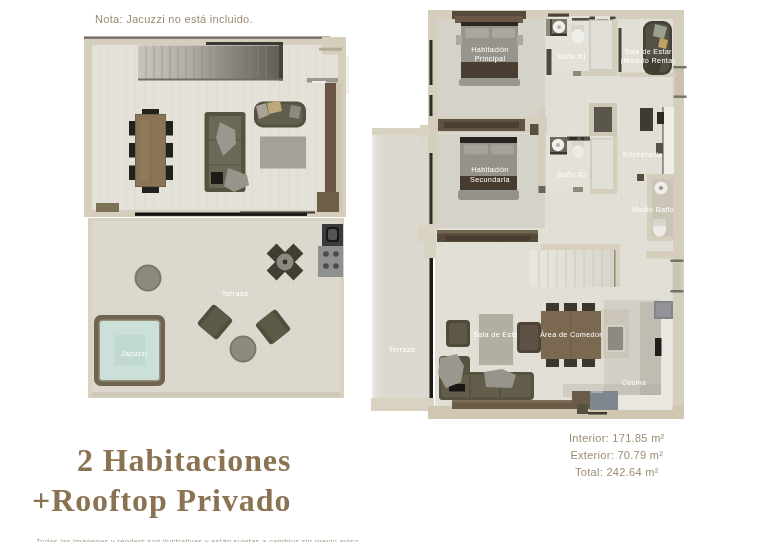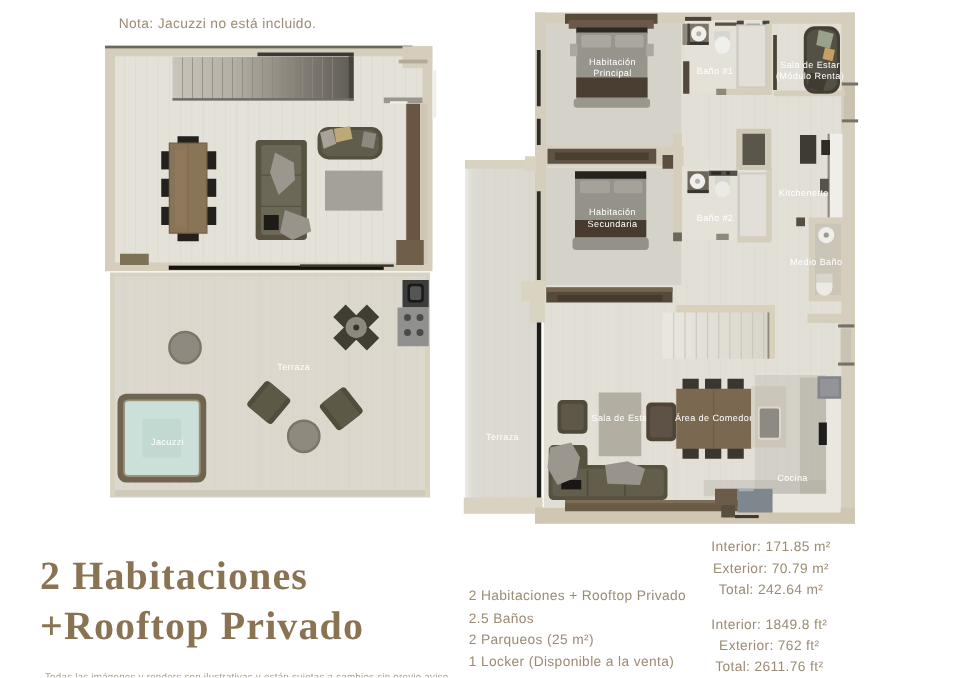--- a/index.html
+++ b/index.html
@@ -1,21 +1,21 @@
 <!DOCTYPE html>
 <html><head>
 <meta charset="utf-8">
 <style>
   html,body{margin:0;padding:0;background:#ffffff;}
   #canvas{position:relative;width:768px;height:542px;overflow:hidden;background:#ffffff;
     font-family:"Liberation Sans",sans-serif;}
   .abs{position:absolute;}
   .note{color:#9b8b74;font-size:11px;letter-spacing:0.3px;}
   .title{color:#8a7352;font-family:"Liberation Serif",serif;font-weight:bold;
-    font-size:32px;line-height:40px;letter-spacing:0.9px;}
+    font-size:32px;line-height:40px;letter-spacing:0.9px;text-align:right;}
   .list{color:#9b8b74;font-size:11px;line-height:17.7px;letter-spacing:0.3px;}
   .meas{color:#9b8b74;font-size:11px;line-height:17px;letter-spacing:0.3px;text-align:center;}
   .disc{color:#ab9d88;font-size:7.8px;letter-spacing:0.2px;}
   svg text{font-family:"Liberation Sans",sans-serif;}
   .lbl{fill:#ffffff;font-size:7.3px;letter-spacing:0.3px;}
 </style>
 </head>
 <body>
 <div id="canvas">
 
@@ -458,20 +458,18 @@
 <rect x="577" y="404" width="11" height="10" fill="#57503f"></rect>
 <rect x="588" y="412" width="19" height="2.5" fill="#3f3a30"></rect>
 
 <text x="634" y="385" text-anchor="middle" class="lbl">Cocina</text>
 </g>
 
 </svg>
 
 <div class="abs title" style="left:32px;top:440px;">2 Habitaciones<br>+Rooftop Privado</div>
 
-<div class="abs list" style="left:375px;top:469px;">2 Habitaciones + Rooftop Privado<br>2.5 Baños<br>2 Parqueos (25 m²)<br>1 Locker (Disponible a la venta)</div>
 
 <div class="abs meas" style="left:569px;top:430px;">Interior: 171.85 m²<br>Exterior: 70.79 m²<br>Total: 242.64 m²</div>
 
-<div class="abs meas" style="left:569px;top:492px;">Interior: 1849.8 ft²<br>Exterior: 762 ft²<br>Total: 2611.76 ft²</div>
 
 <div class="abs disc" style="left:36px;top:536.5px;">Todas las imágenes y renders son ilustrativas y están sujetas a cambios sin previo aviso.</div>
 </div>
 
 </body></html>

